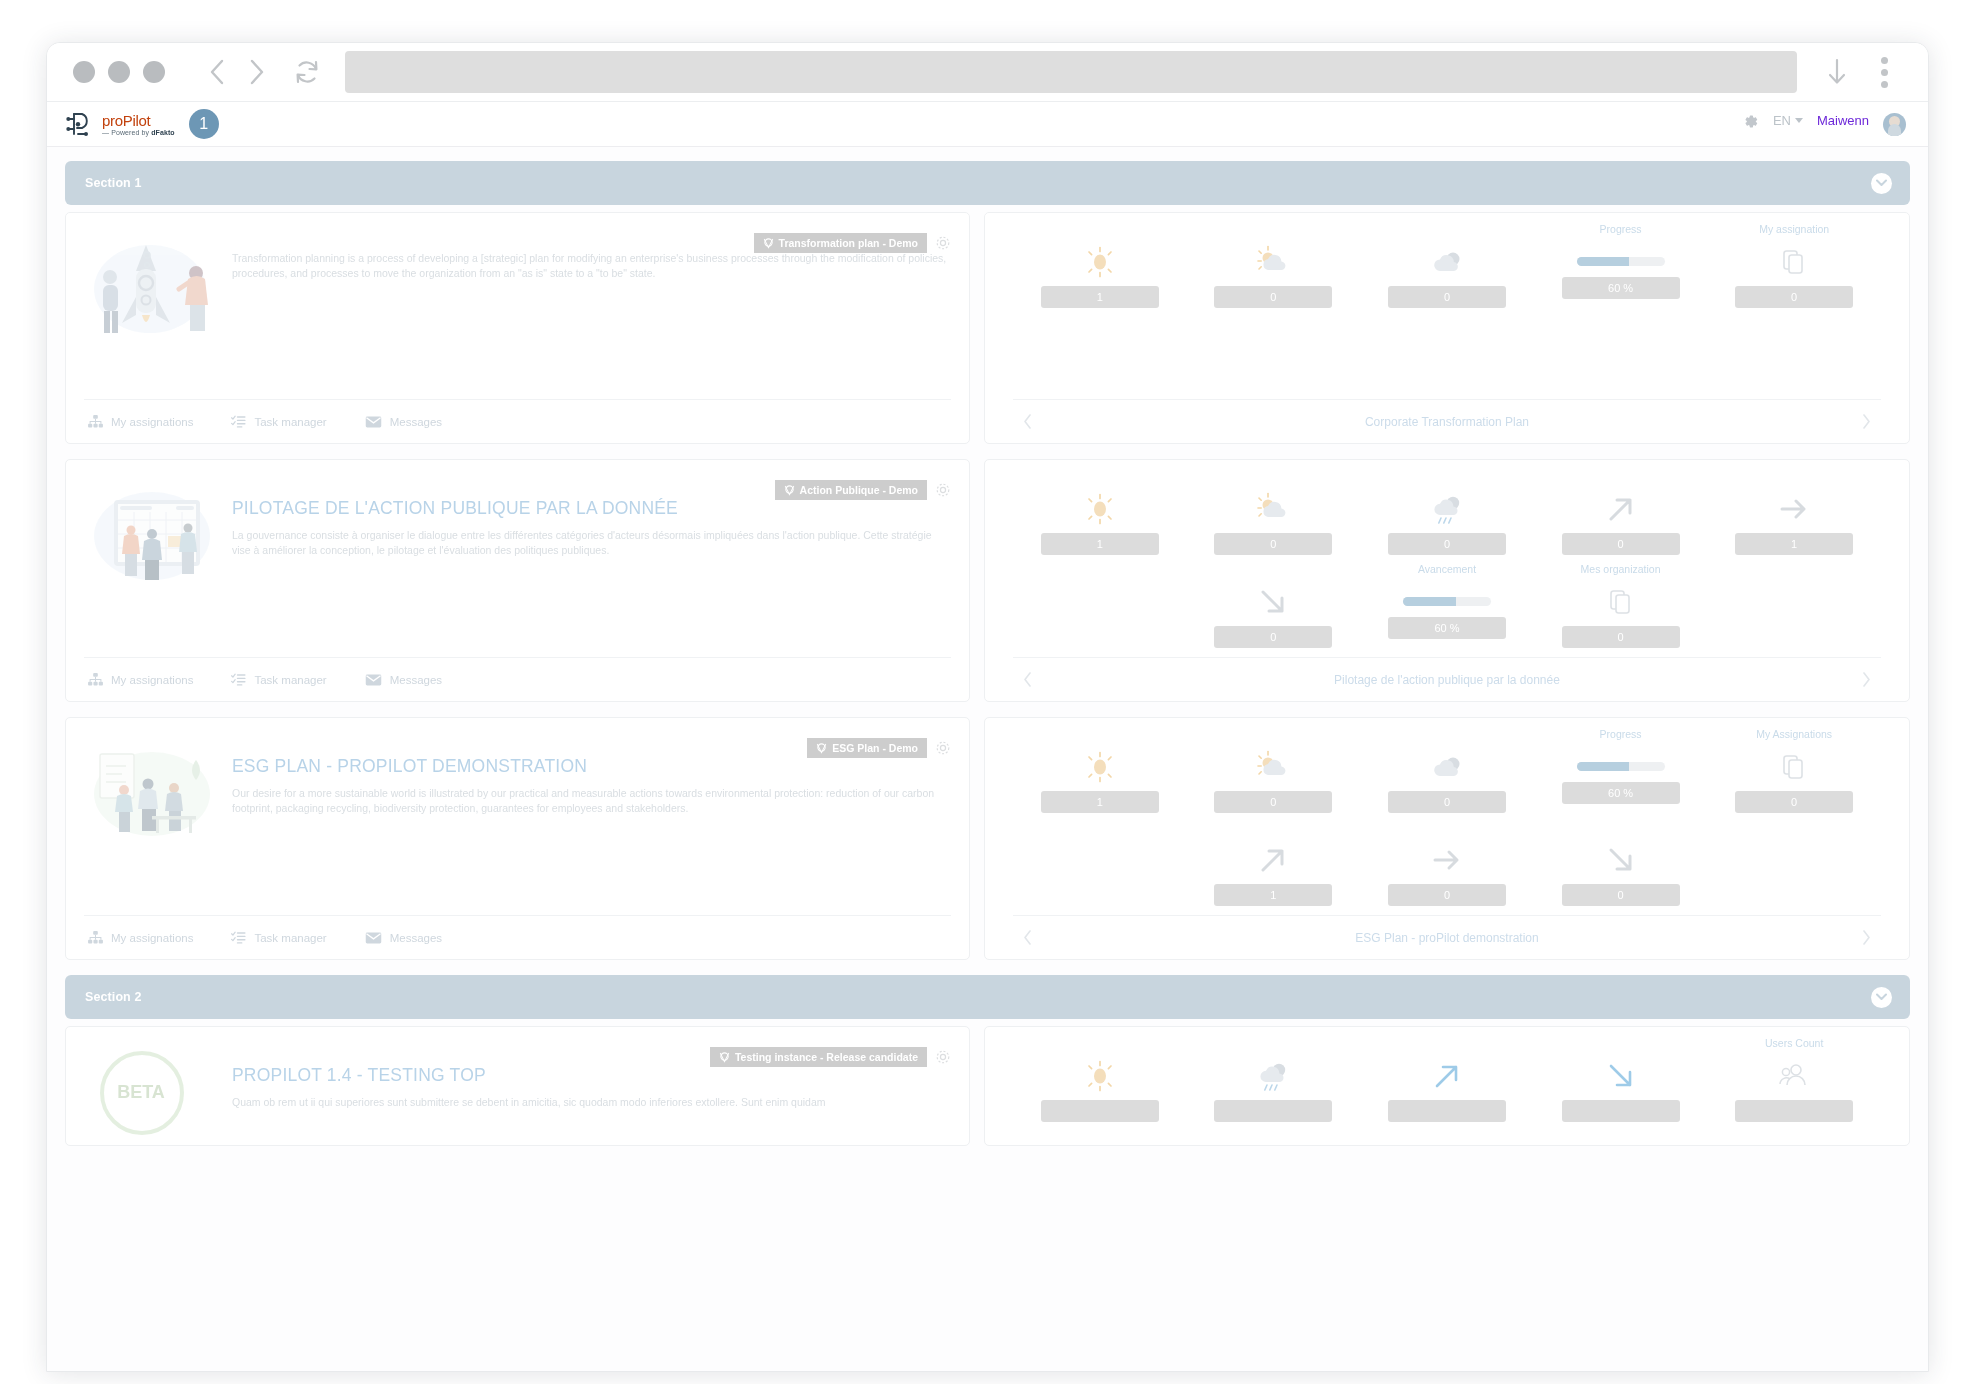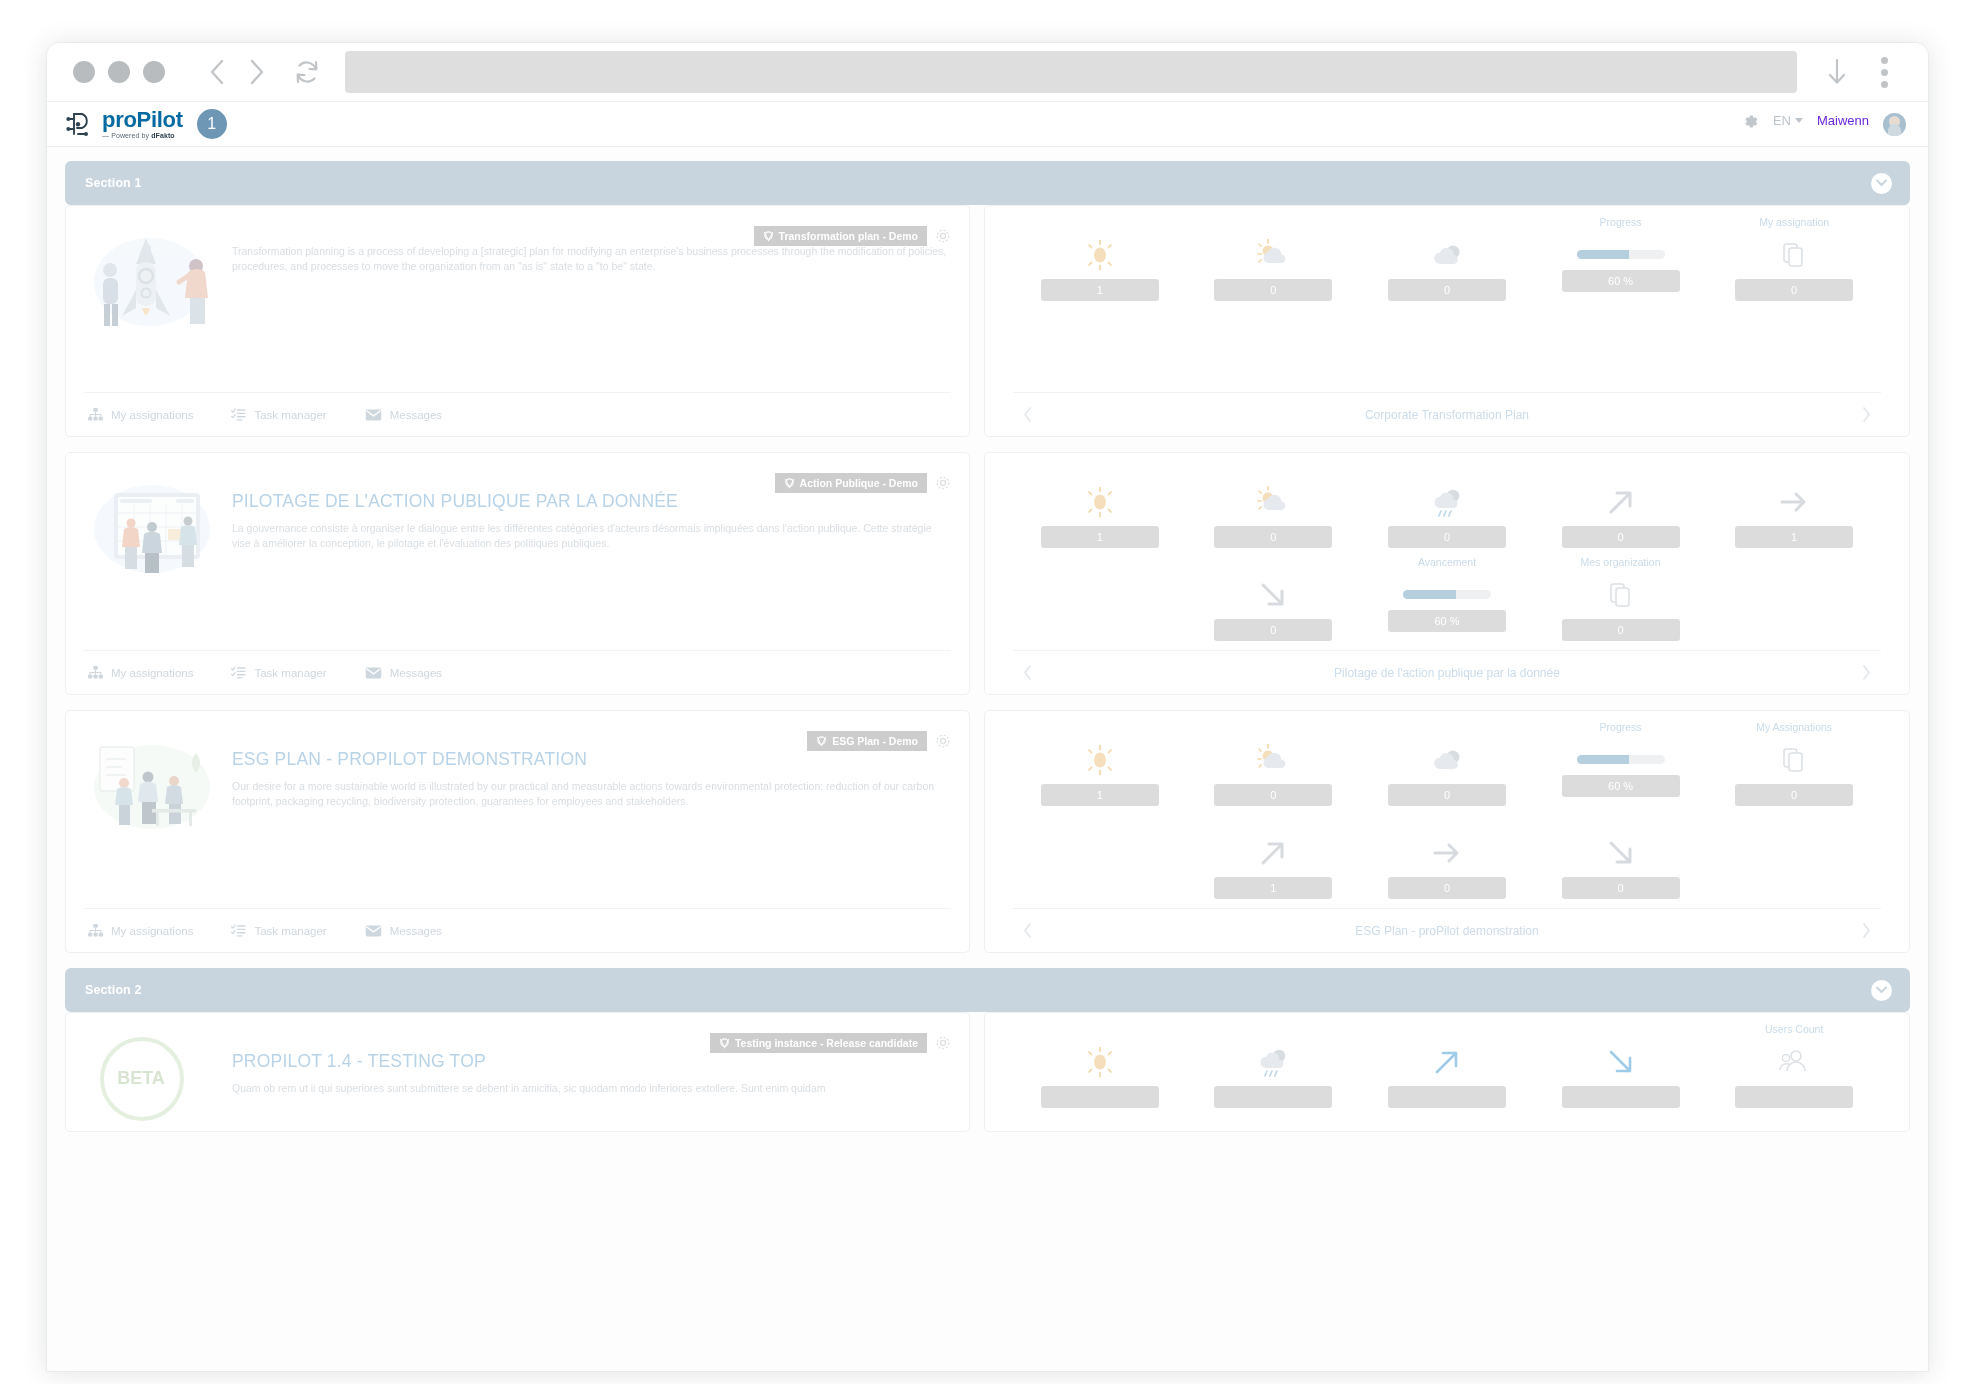--- a/index.html
+++ b/index.html
@@ -40,21 +40,21 @@
   
   .app-header {
     height:46px; background:#ffffff; border-top:1px solid #eceef0;
     border-bottom:1px solid #ededf0;
     display:flex; align-items:center; justify-content:space-between;
     padding:0 22px 0 18px;
   }
   .brand { display:flex; align-items:center; gap:14px; }
   .logo-wrap { display:flex; align-items:center; gap:7px; }
   .logo-text { line-height:1; }
-  .logo-text .p1 { font-size:22px; color:#0369a1; letter-spacing:-0.3px; font-weight:700;}
+  .logo-text .p1 { font-size:15px; color:#c2410c; letter-spacing:-0.3px; font-weight:400;}
   .logo-text .p2 { font-size:7px; color:#5a6a76; letter-spacing:0.1px; margin-top:1px; }
   .logo-text .p2 b { color:#2f4250; }
   .badge-num {
     width:30px; height:30px; border-radius:50%;
     background:#6d97b5; color:#fff; font-size:16px;
     display:flex; align-items:center; justify-content:center;
   }
   .hdr-right { display:flex; align-items:flex-start; gap:14px; color:#c9ced3; font-size:13px;}
   .hdr-right .lang { display:flex; align-items:center; gap:4px; color:#bcc3c9;}
   .caret-dn { width:0;height:0;border-left:4px solid transparent;border-right:4px solid transparent;border-top:5px solid #bcc3c9;}
@@ -65,21 +65,21 @@
   }
   .avatar::after{content:"";position:absolute;left:5px;top:11px;width:13px;height:13px;border-radius:50% 50% 0 0;background:#cfd9e0;}
   .avatar::before{content:"";position:absolute;left:6px;top:3px;width:11px;height:11px;border-radius:50%;background:#e6dcd2;}
 
   
   .content { background:#fdfdfe; padding:14px 18px 0 18px; height:calc(100% - 104px); overflow:hidden;}
 
   .section-bar {
     height:44px; background:#c8d5de; border-radius:6px;
     display:flex; align-items:center; justify-content:space-between;
-    padding:0 18px 0 20px; margin-bottom:0;
+    padding:0 18px 0 20px; margin-bottom:7px;
   }
   .section-title { color:#ffffff; font-size:12.5px; font-weight:bold; letter-spacing:0.1px;}
   .chev-circle {
     width:21px;height:21px;border-radius:50%;background:#ffffff;
     display:flex;align-items:center;justify-content:center;
   }
   .chev-circle svg{display:block;}
 
   
   .card-row { display:flex; gap:14px; margin-bottom:15px; }

